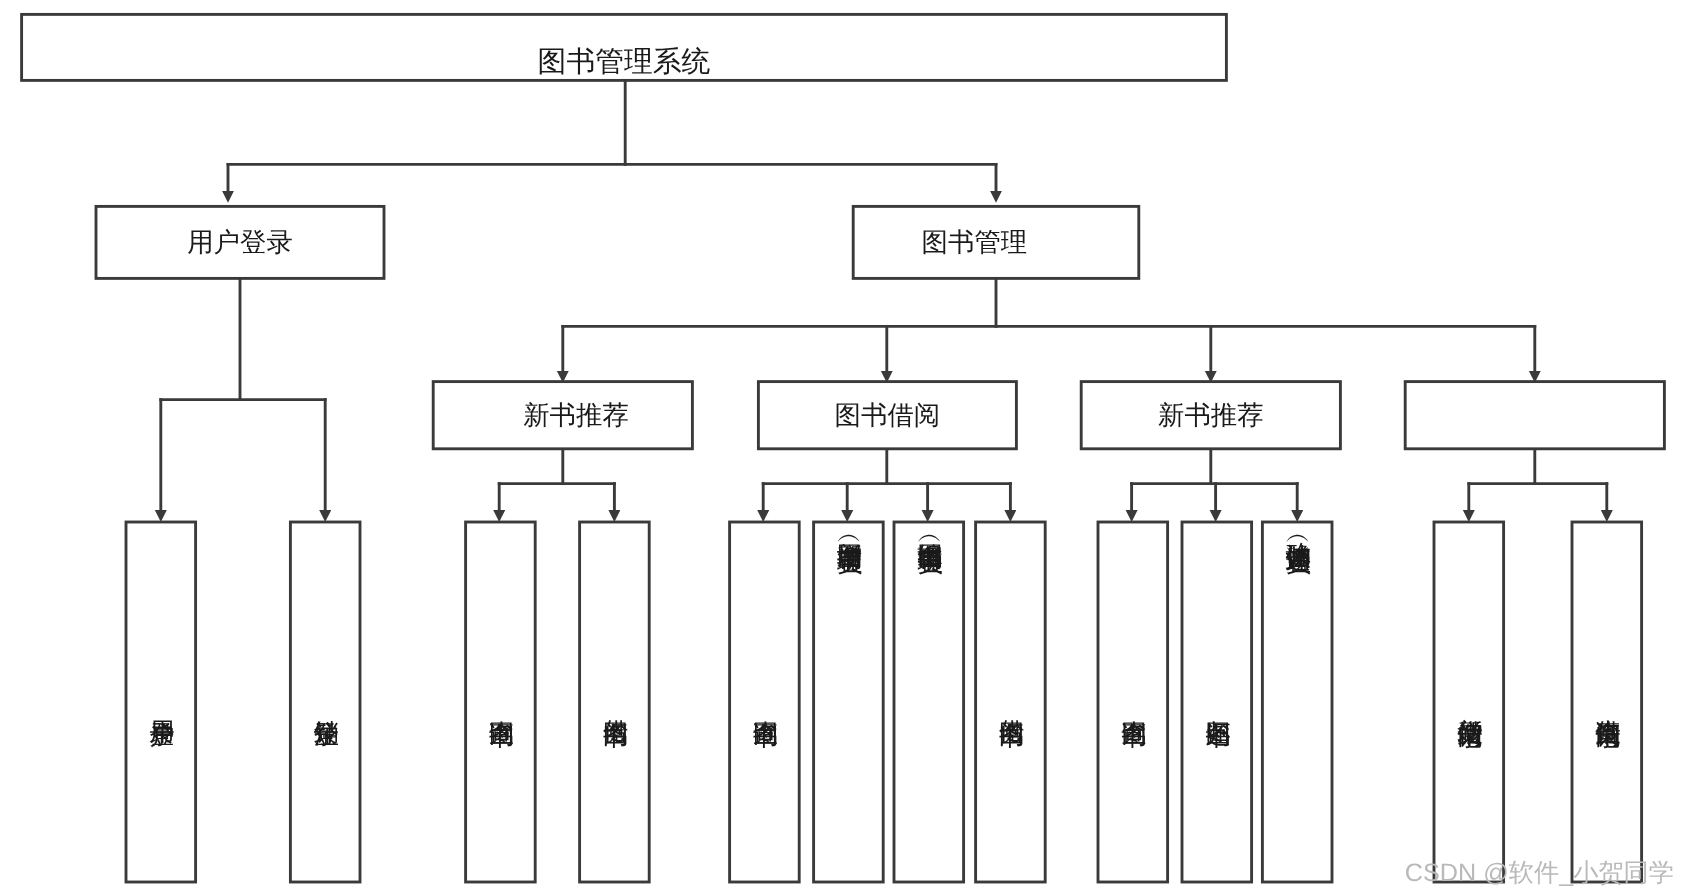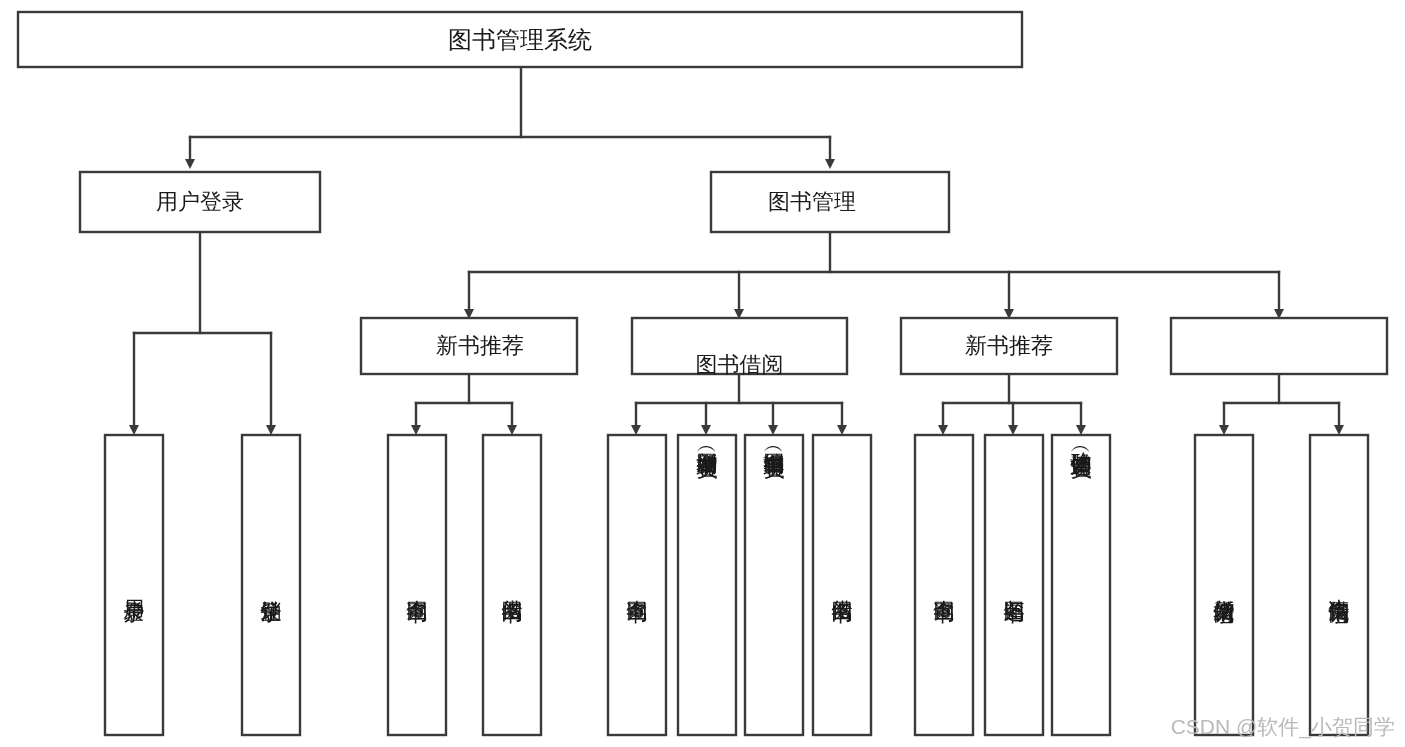--- a/index.html
+++ b/index.html
@@ -171,35 +171,35 @@
     <rect class="node-box" x="813" y="435" width="58" height="300"></rect>
 
     <rect class="node-box" x="915" y="435" width="58" height="300"></rect>
     <rect class="node-box" x="985" y="435" width="58" height="300"></rect>
     <rect class="node-box" x="1052" y="435" width="58" height="300"></rect>
 
     <rect class="node-box" x="1195" y="435" width="58" height="300"></rect>
     <rect class="node-box" x="1310" y="435" width="58" height="300"></rect>
   </svg>
 
-  <div class="h-text-wrap" style="left:18px; top:12px; width:1004px; height:55px;">
+  <div class="h-text-wrap" style="left:18px; top:12px; width:1004px; height:55px;align-items:flex-end;">
     <span class="h-text" style="font-size:24px;">图书管理系统</span>
   </div>
 
   <div class="h-text-wrap" style="left:80px; top:172px; width:240px; height:60px;">
     <span class="h-text">用户登录</span>
   </div>
   <div class="h-text-wrap" style="left:711px; top:172px; width:202px; height:60px;">
     <span class="h-text">图书管理</span>
   </div>
 
   <div class="h-text-wrap" style="left:361px; top:318px; width:216px; height:56px;padding-left:11px;">
     <span class="h-text">新书推荐</span>
   </div>
-  <div class="h-text-wrap" style="left:632px; top:318px; width:215px; height:56px;margin-top:19px;">
+  <div class="h-text-wrap" style="left:632px; top:318px; width:215px; height:56px;">
     <span class="h-text">图书借阅</span>
   </div>
   <div class="h-text-wrap" style="left:901px; top:318px; width:216px; height:56px;">
     <span class="h-text">新书推荐</span>
   </div>
 
   <div class="vert-text-wrap" style="left:105px; top:435px; width:58px; height:300px;">
     <span class="vert-text">用户登录</span>
   </div>
   <div class="vert-text-wrap" style="left:242px; top:435px; width:58px; height:300px;">

